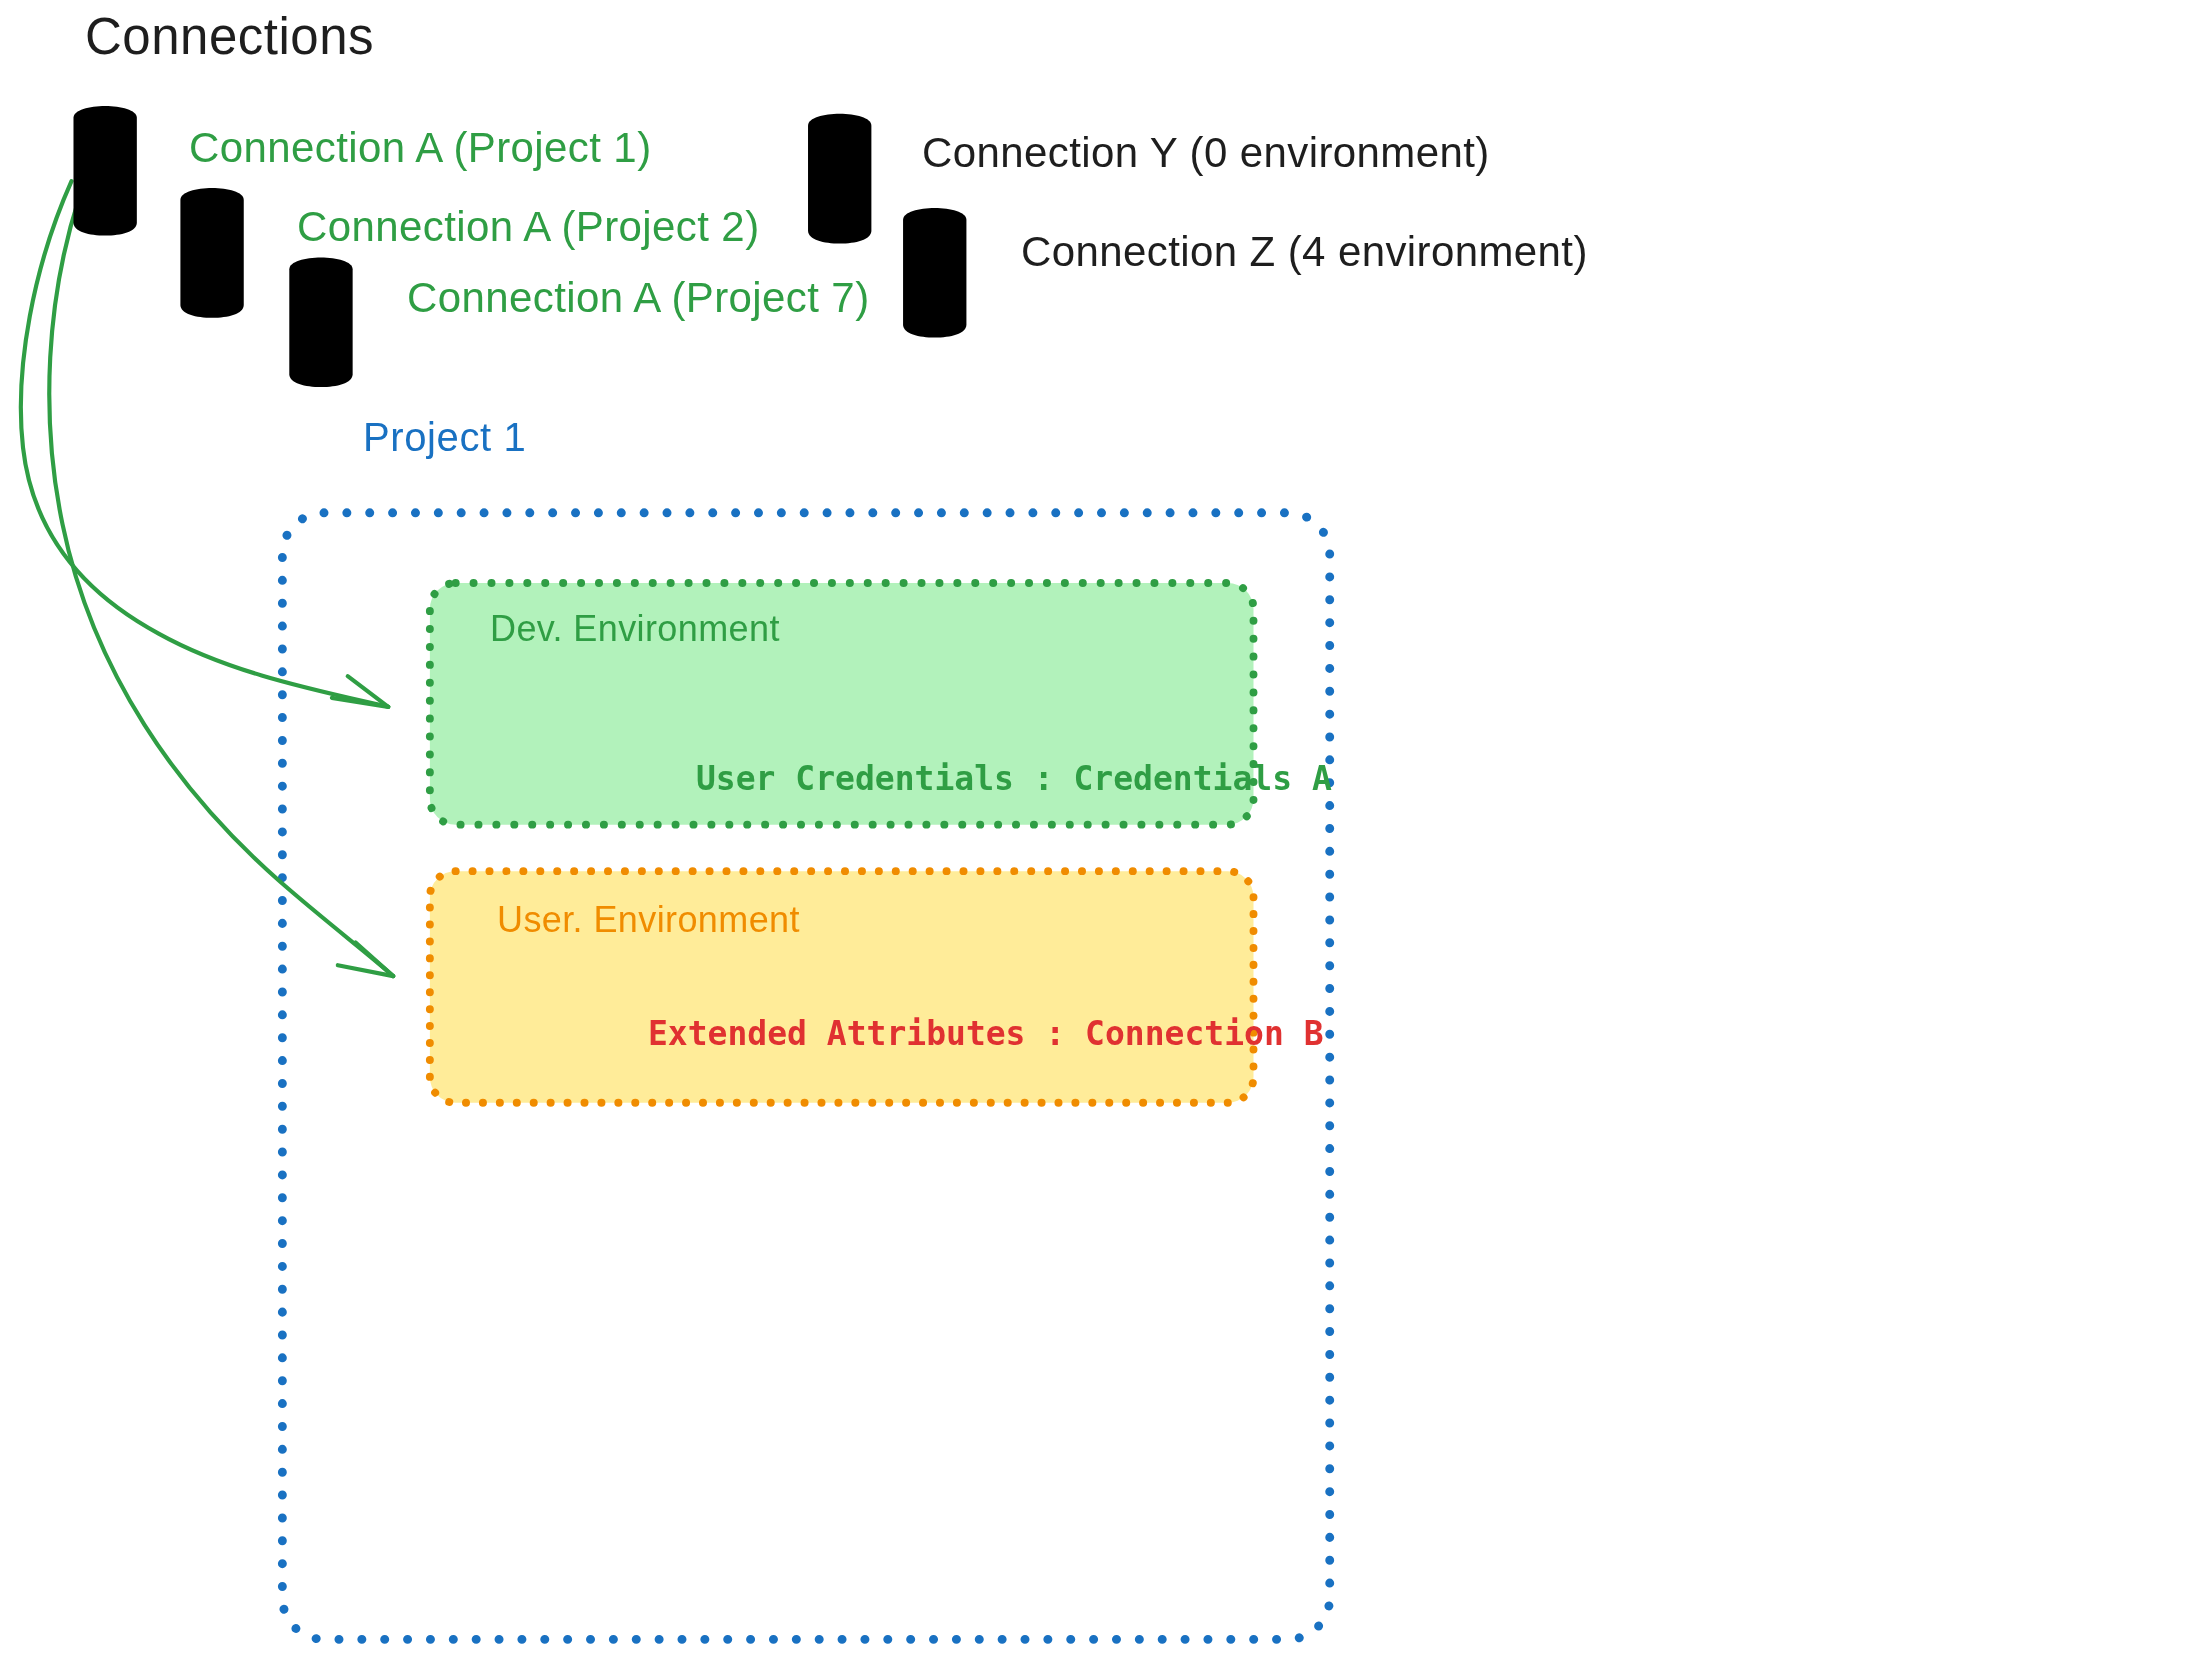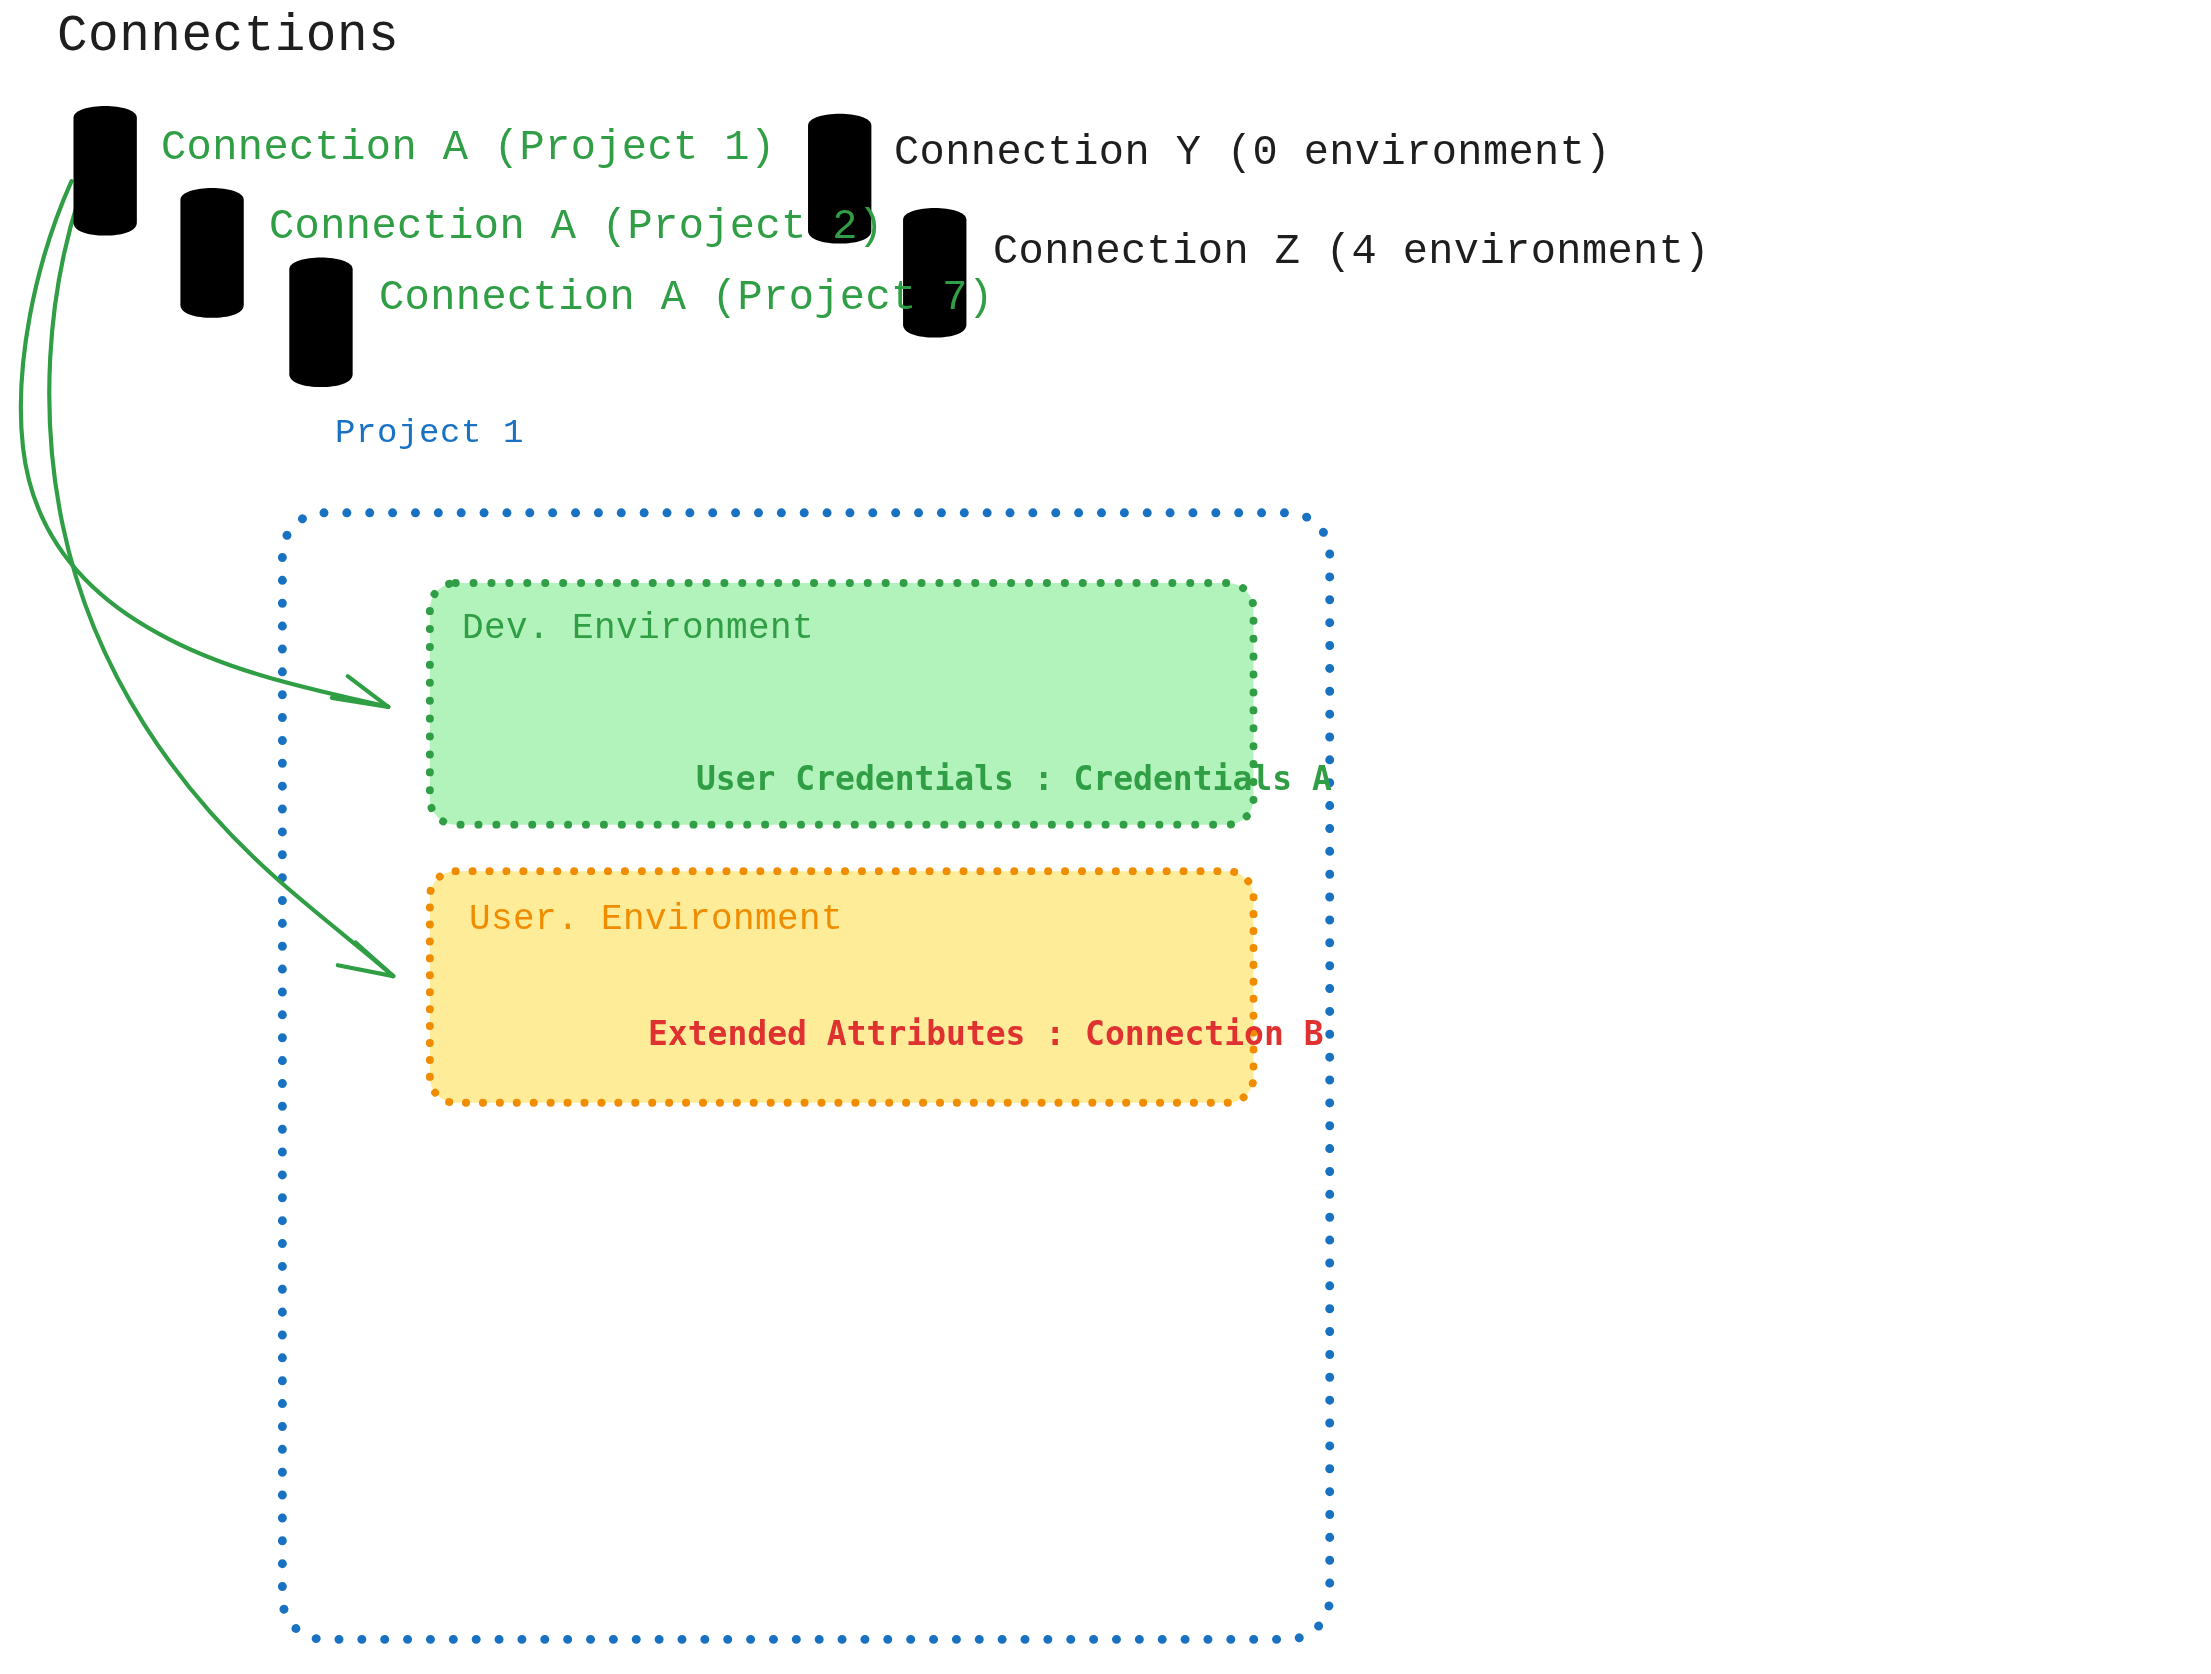--- a/index.html
+++ b/index.html
@@ -15,22 +15,23 @@
     overflow: hidden;
     font-family: "DejaVu Sans", sans-serif;
   }
   #canvas {
     position: absolute;
     inset: 0;
     width: 2212px;
     height: 1674px;
   }
   .hand {
-    font-family: Liberation Mono, monospace;
+    font-family: Liberation Sans, sans-serif;
     font-weight: 400;
+    margin-left: 28px;
   }
   .mono {
     font-family: "DejaVu Sans Mono", monospace;
     font-weight: 700;
   }
   .lbl {
     position: absolute;
     white-space: pre;
     line-height: 1.15;
   }
@@ -53,21 +54,21 @@
   #lbl-a1 { left: 161px; top: 124px; }
   #lbl-a2 { left: 269px; top: 203px; }
   #lbl-a3 { left: 379px; top: 274px; }
   #lbl-y  { left: 894px; top: 129px; }
   #lbl-z  { left: 993px; top: 228px; }
 
   
   #project-title {
     left: 335px;
     top: 414px;
-    font-size: 34px;
+    font-size: 40px;
     color: #1971c2;
     letter-spacing: 0.6px;
   }
 
   
   .env-title {
     font-size: 36px;
     letter-spacing: 0.4px;
   }
   #dev-title  { left: 462px; top: 608px; color: #2f9e44; }

